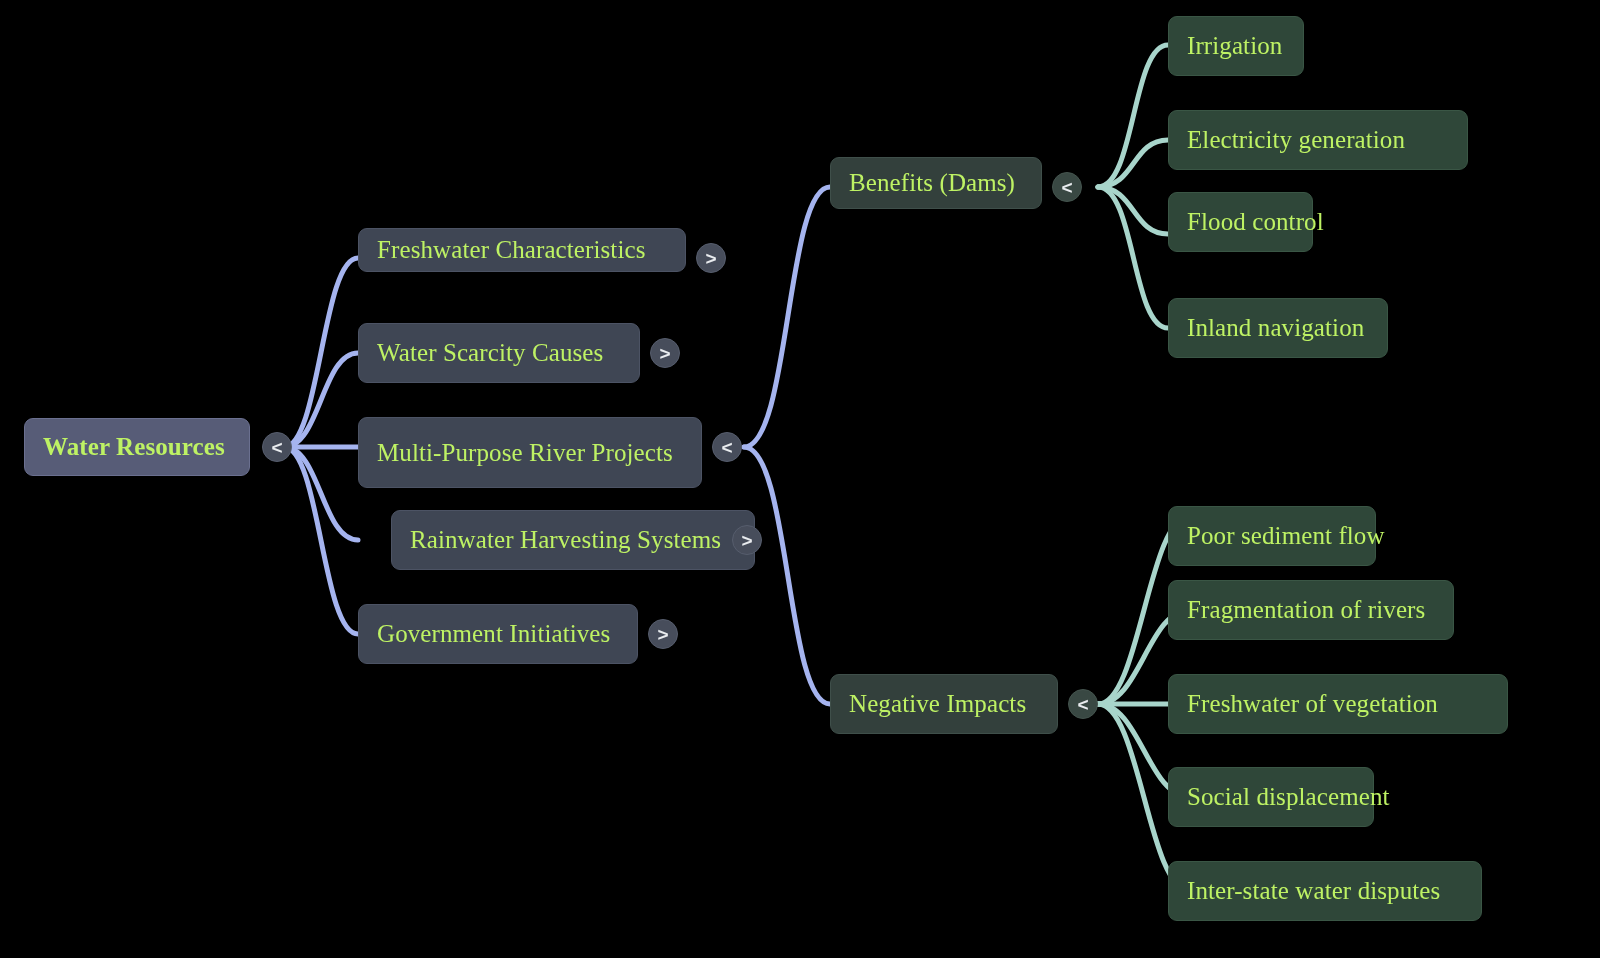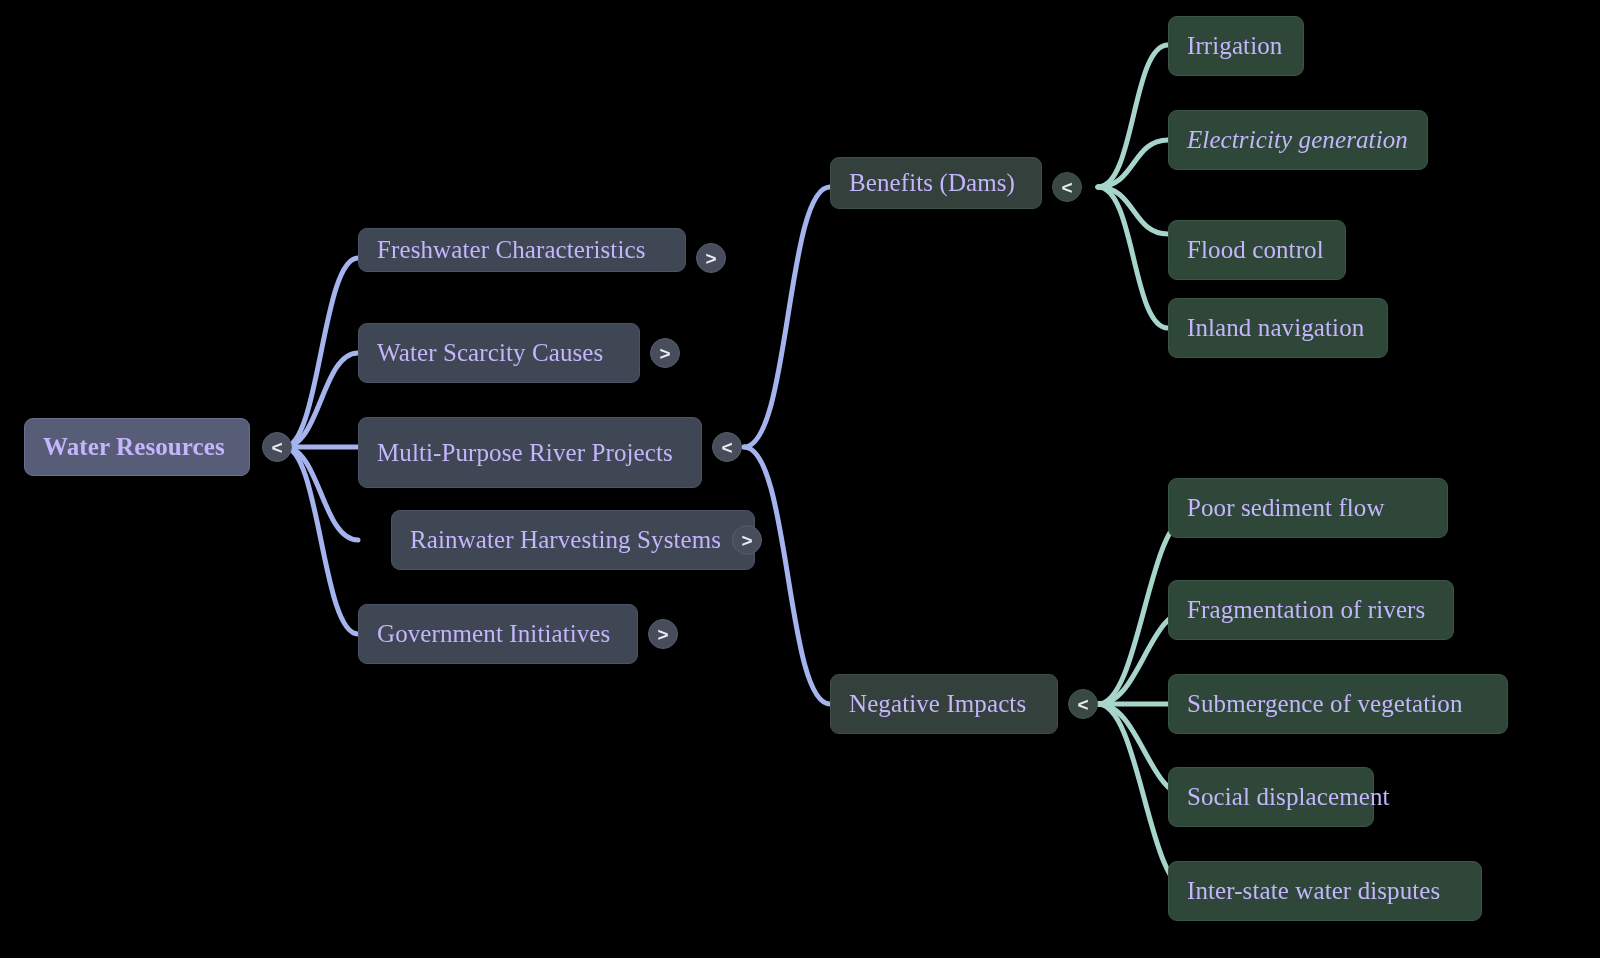--- a/index.html
+++ b/index.html
@@ -23,21 +23,21 @@
     width: 1600px;
     height: 958px;
     pointer-events: none;
   }
   .node {
     position: absolute;
     box-sizing: border-box;
     display: flex;
     align-items: center;
     border-radius: 9px;
-    color: #c4b5fd;
+    color: #bef264;
     font-size: 25px;
     line-height: 1.1;
     padding: 5px 18px;
     white-space: nowrap;
     letter-spacing: 0.1px;
     text-align: center;
   }
   .node.root {
     background: #575c77;
     border: 1px solid #6b7090;
@@ -161,38 +161,38 @@
   <div class="node mid" style="left:830px; top:674px; width:228px; height:60px;">
     <span>Negative Impacts</span>
   </div>
   <div class="toggle green" style="left:1068px; top:689px;">
     <span>&lt;</span>
   </div>
 
   <div class="node leaf" style="left:1168px; top:16px; width:136px; height:60px;">
     <span>Irrigation</span>
   </div>
-  <div class="node leaf" style="left:1168px; top:110px; width:260px; height:60px;font-style:italic;">
+  <div class="node leaf" style="left:1168px; top:110px; width:300px; height:60px;">
     <span>Electricity generation</span>
   </div>
-  <div class="node leaf" style="left:1168px; top:220px; width:178px; height:60px;">
+  <div class="node leaf" style="left:1168px; top:192px; width:145px; height:60px;">
     <span>Flood control</span>
   </div>
   <div class="node leaf" style="left:1168px; top:298px; width:220px; height:60px;">
     <span>Inland navigation</span>
   </div>
 
-  <div class="node leaf" style="left:1168px; top:478px; width:280px; height:60px;">
+  <div class="node leaf" style="left:1168px; top:506px; width:208px; height:60px;">
     <span>Poor sediment flow</span>
   </div>
   <div class="node leaf" style="left:1168px; top:580px; width:286px; height:60px;">
     <span>Fragmentation of rivers</span>
   </div>
   <div class="node leaf" style="left:1168px; top:674px; width:340px; height:60px;">
-    <span>Submergence of vegetation</span>
+    <span>Freshwater of vegetation</span>
   </div>
   <div class="node leaf" style="left:1168px; top:767px; width:206px; height:60px;">
     <span>Social displacement</span>
   </div>
   <div class="node leaf" style="left:1168px; top:861px; width:314px; height:60px;">
     <span>Inter-state water disputes</span>
   </div>
 
 </div>
 

